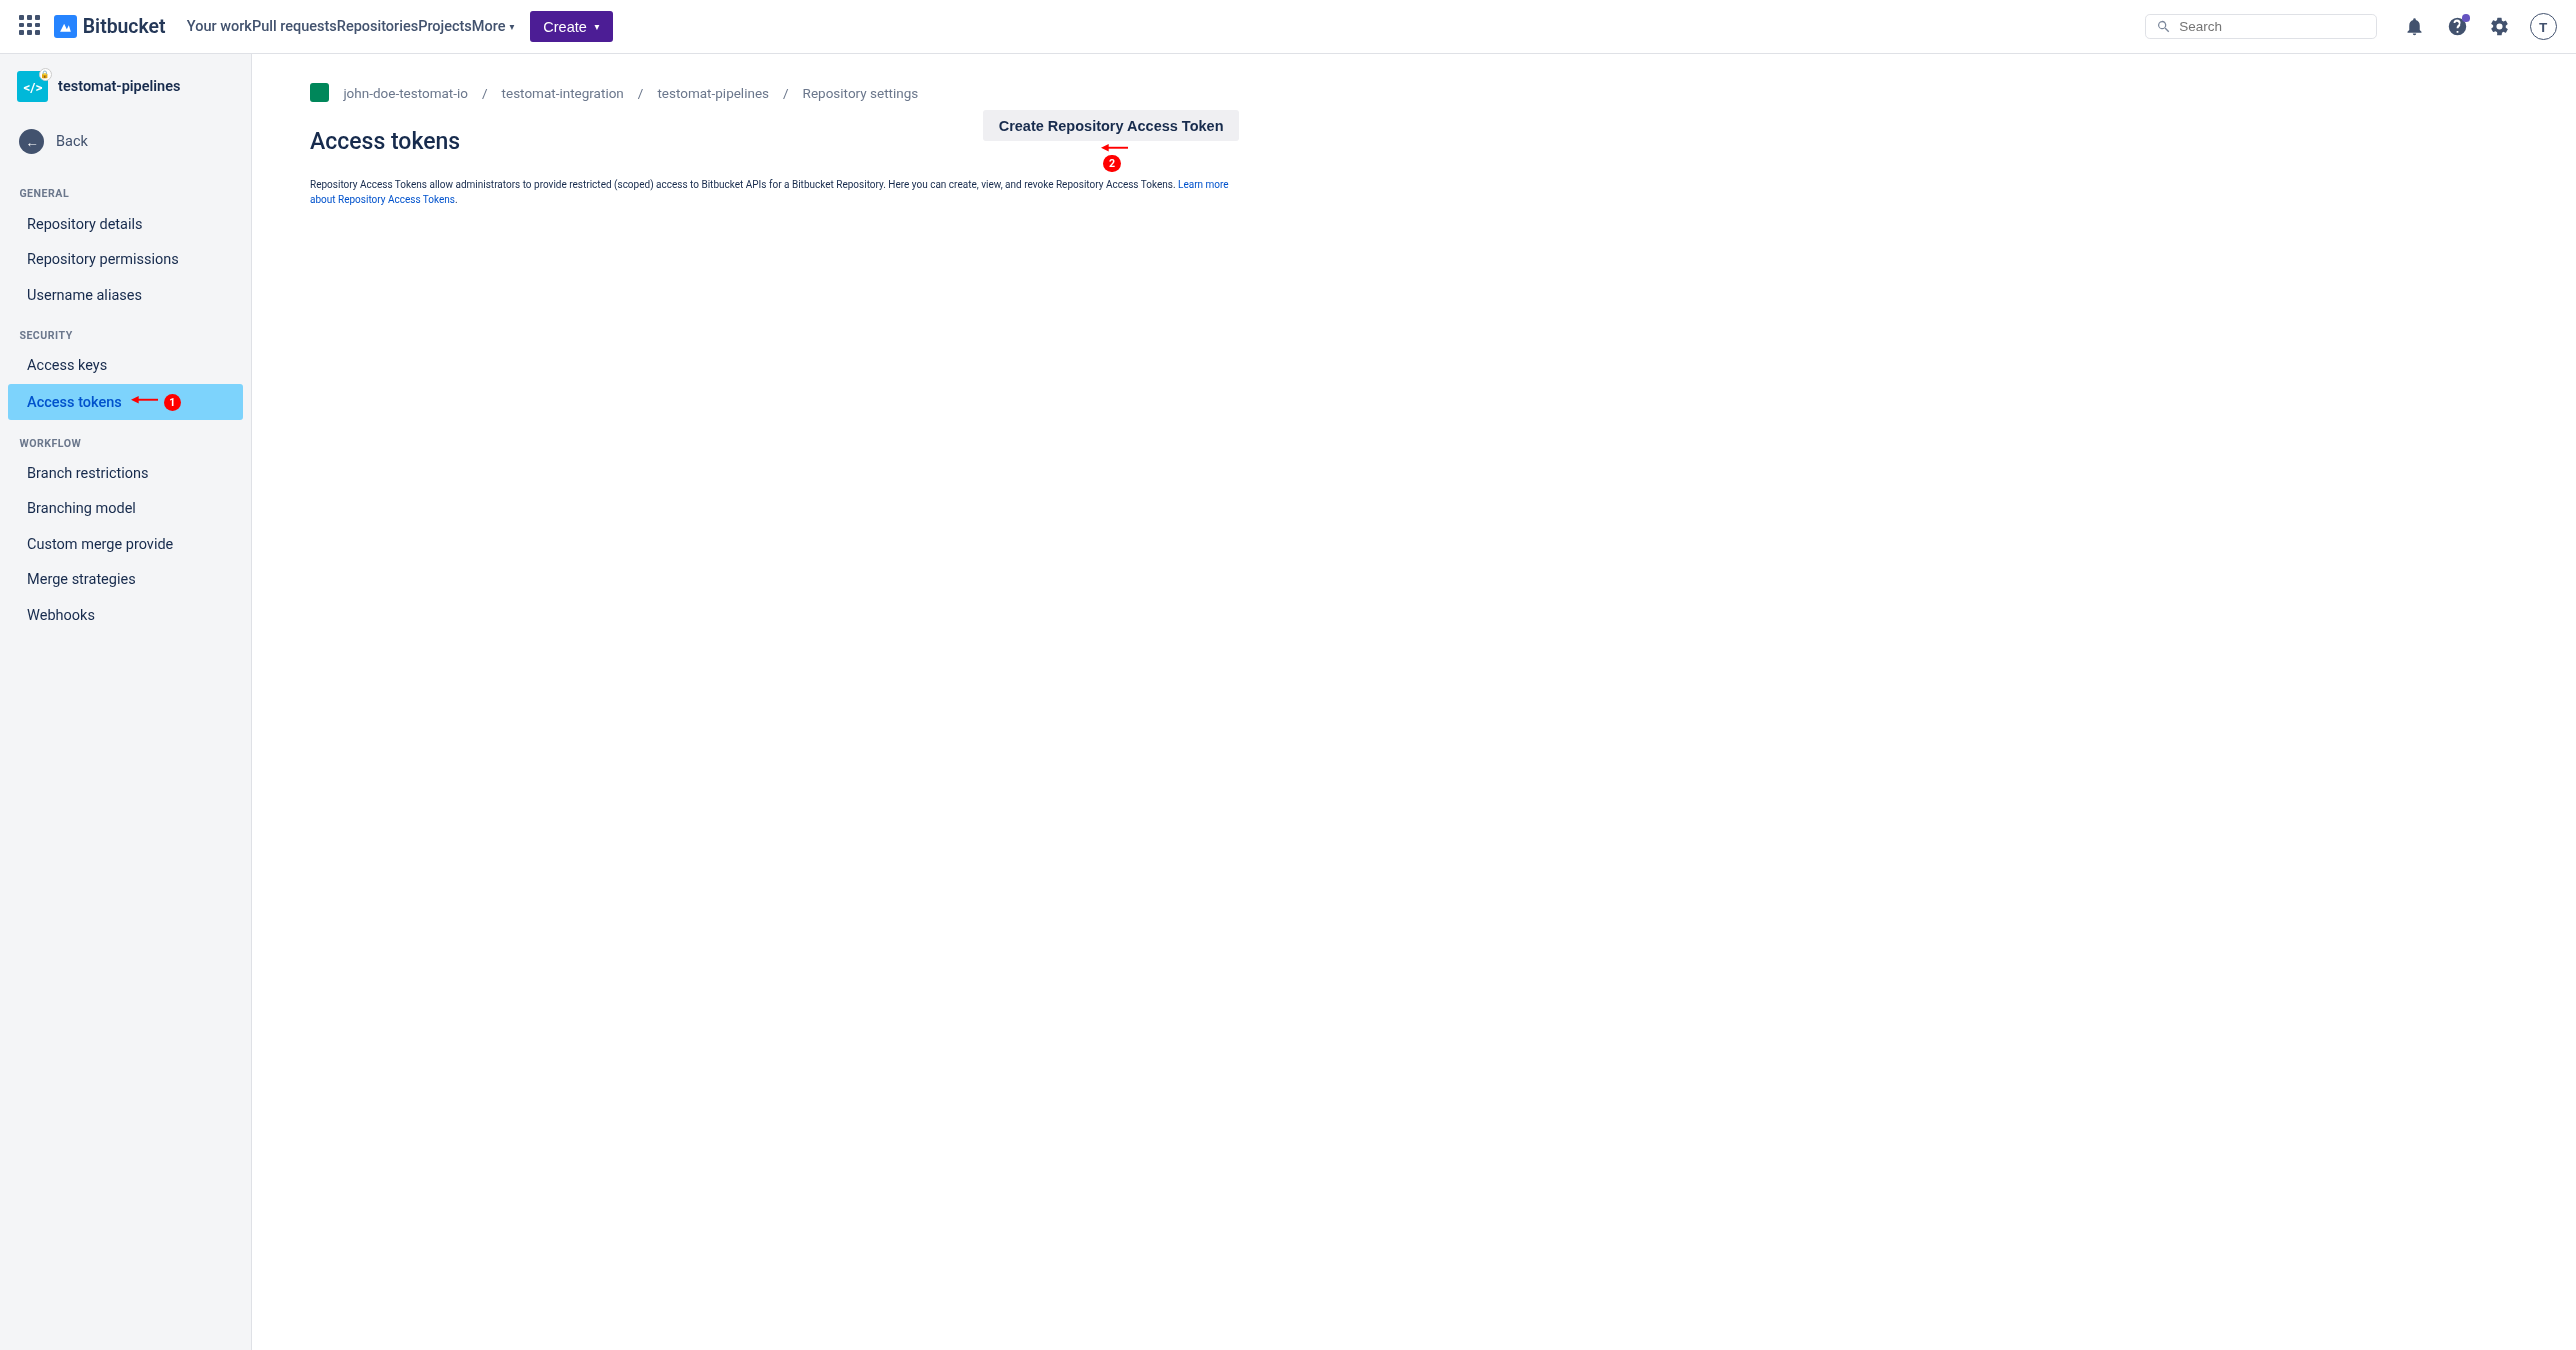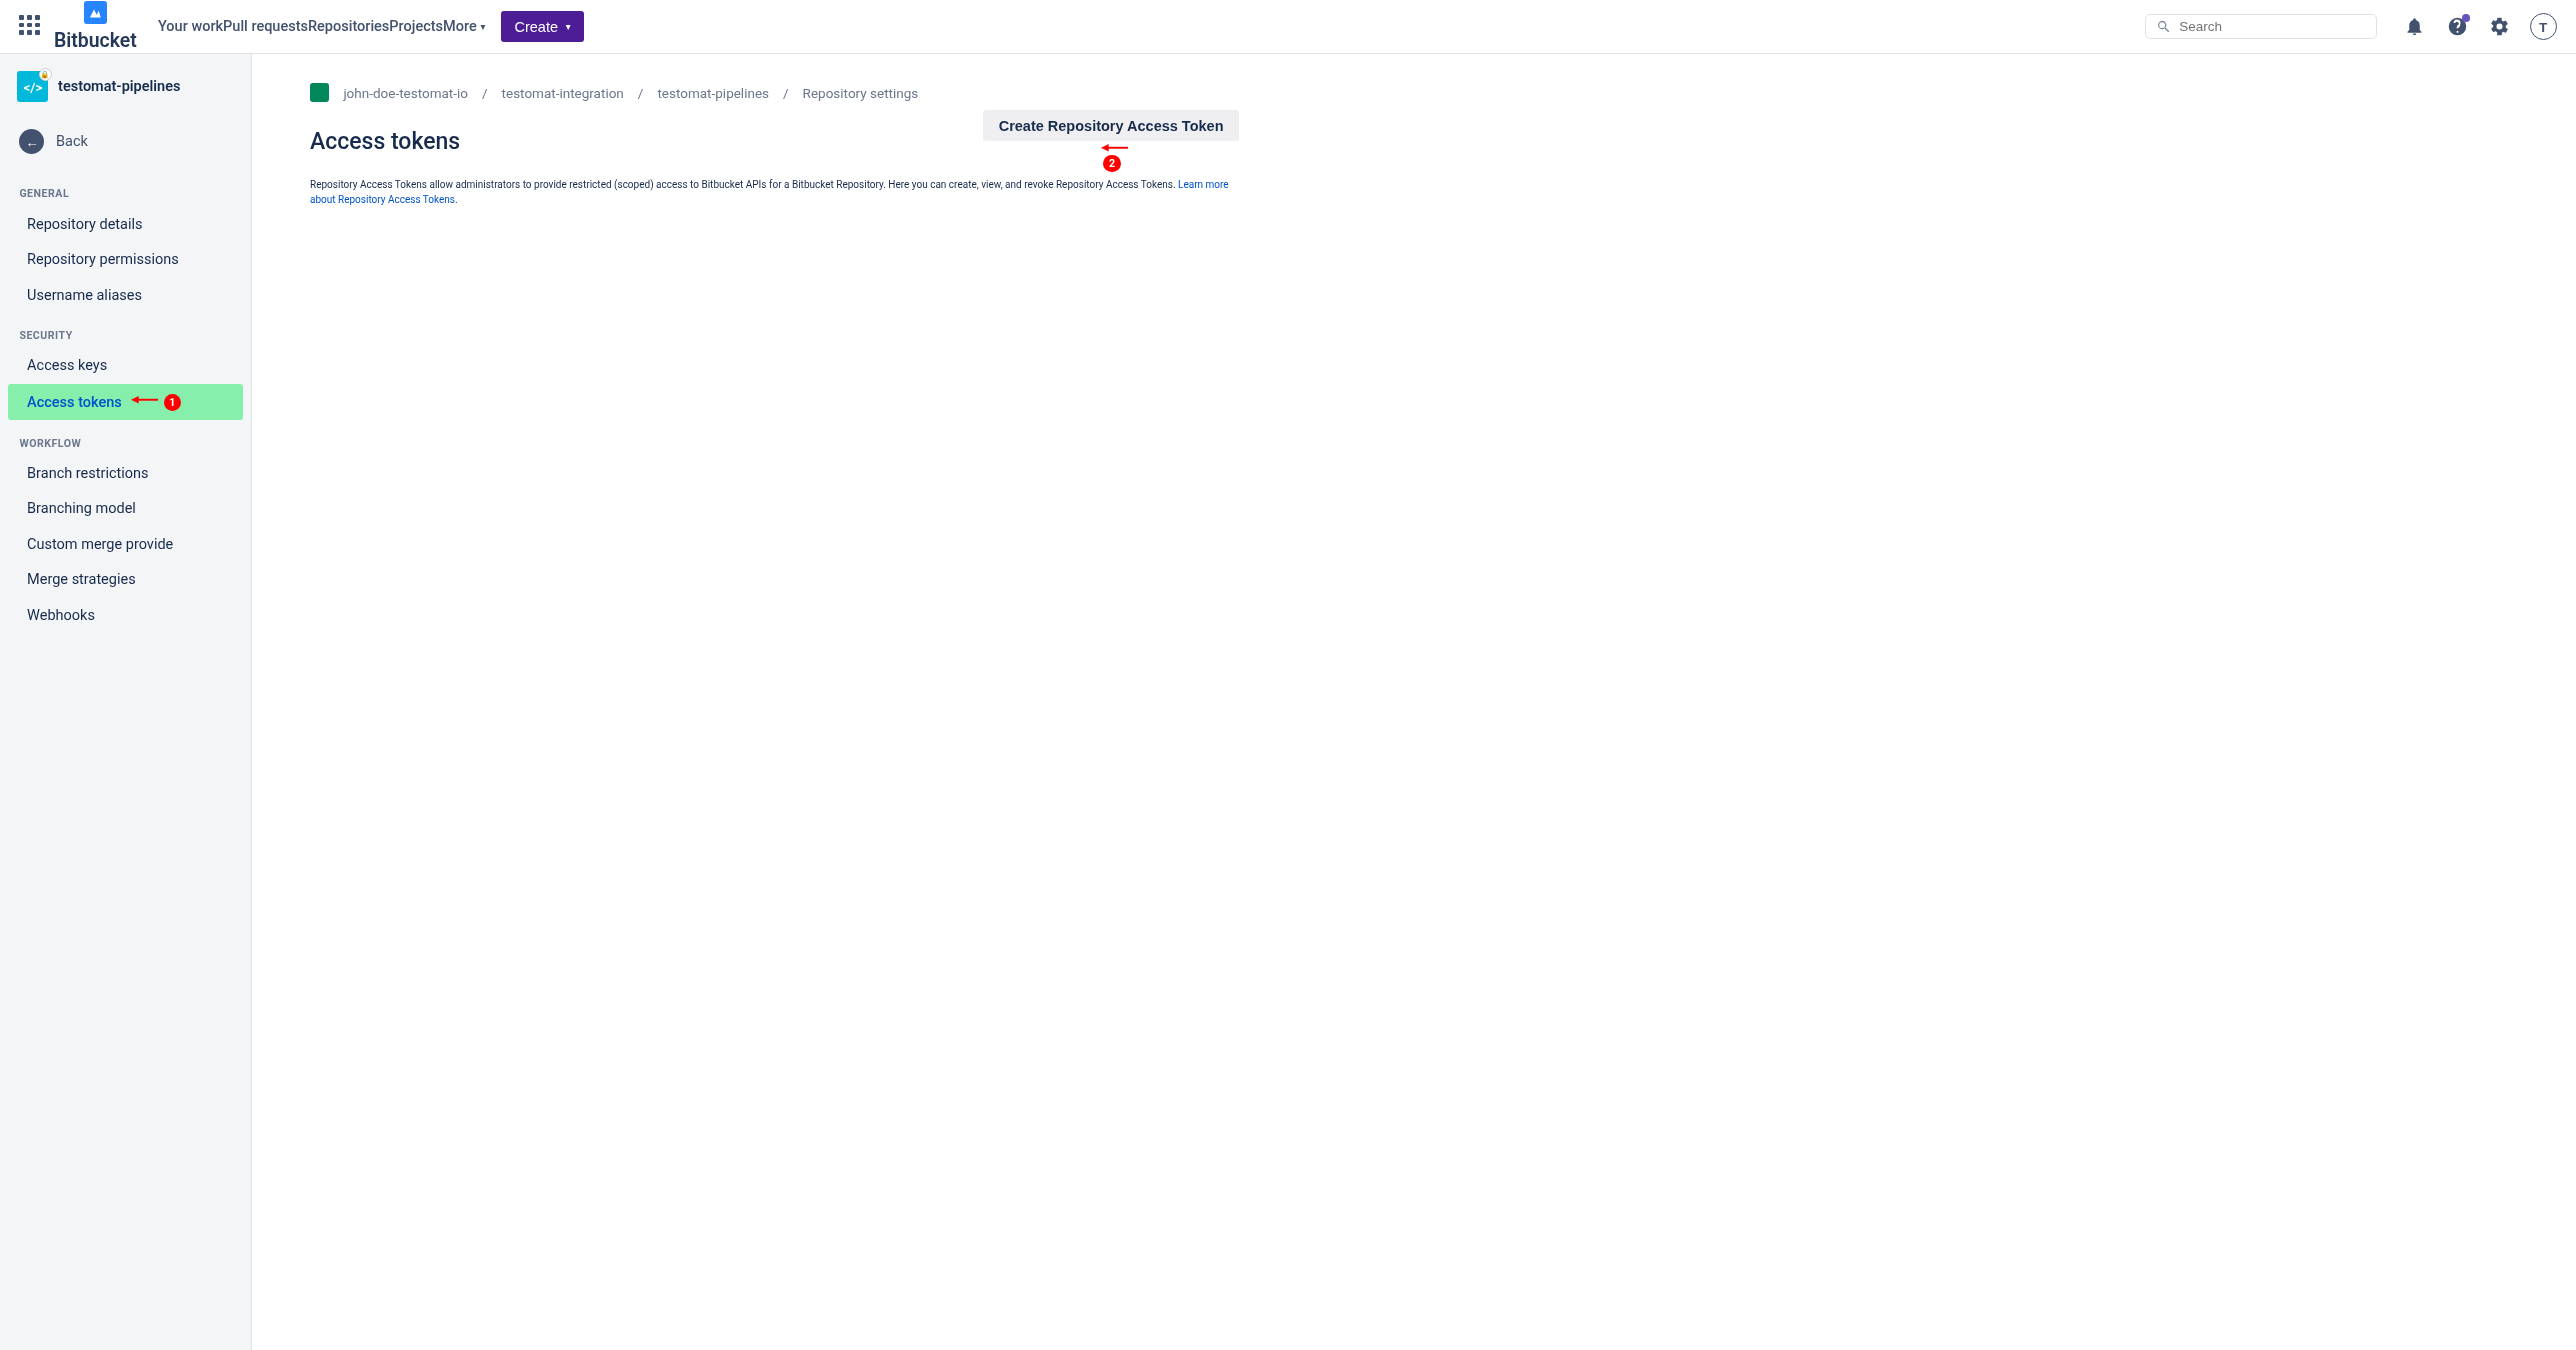--- a/index.html
+++ b/index.html
@@ -24,21 +24,20 @@
     display: grid;
     grid-template-columns: repeat(3, 4.8px);
     grid-template-rows: repeat(3, 4.8px);
     gap: 2.9px;
     cursor: pointer;
   }
   .apps-icon span { background: #42526E; width:4.8px; height:4.8px; border-radius:1px;}
   .brand {
     display:flex; align-items:center; gap:5.8px; font-weight:600; font-size:19.4px; color:#253858; cursor:pointer;
     margin-right: 9.7px;
-    flex-direction: column;
   }
   .brand-logo {
     width:23px;height:23px; background:#2684FF; border-radius:2.9px; position:relative;
   }
   .brand-logo::before {
     content:""; position:absolute; inset:4.8px; background:#fff; clip-path: polygon(10% 90%, 90% 90%, 75% 40%, 60% 70%, 40% 30%, 25% 60%);
   }
   .nav-links { display:flex; align-items:center; }
   .nav-link { color:#42526E; font-size:14.5px; font-weight:500; cursor:pointer; display:flex; align-items:center; gap:3.9px;}
   .chevron { font-size:9.7px; }
@@ -91,21 +90,21 @@
   }
   .back-label{color:#42526E; font-size:14.5px;}
   .section-title {
     font-size:10.6px; font-weight:700; letter-spacing:0.5px; color:#6B778C;
     padding:15.5px 19.4px 5.8px; text-transform:uppercase;
   }
   .side-item {
     display:block; padding:8.7px 19.4px; font-size:14.5px; color:#172B4D; cursor:pointer;
     border-radius:2.9px; margin:1px 7.7px; position:relative;
   }
-  .side-item.active { background:#86efac; color:#0052CC; font-weight:500; }
+  .side-item.active { background:#7dd3fc; color:#0052CC; font-weight:500; }
   .annotation-arrow {
     display:inline-flex; align-items:center; color:#FF0000; font-size:15.5px; margin-left:5.8px;
   }
   .annotation-badge {
     display:inline-flex; align-items:center; justify-content:center;
     width:17.4px;height:17.4px;border-radius:50%;background:#FF0000;color:#fff;font-size:10.6px;font-weight:700;
     margin-left:1.9px;
   }
 
   

